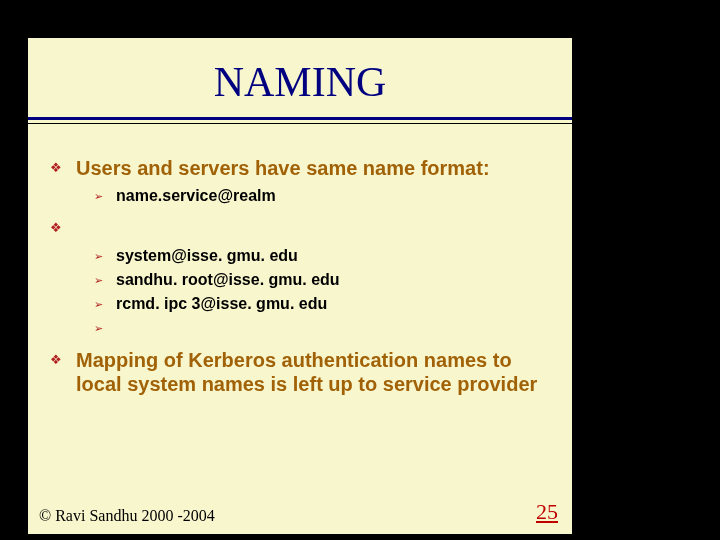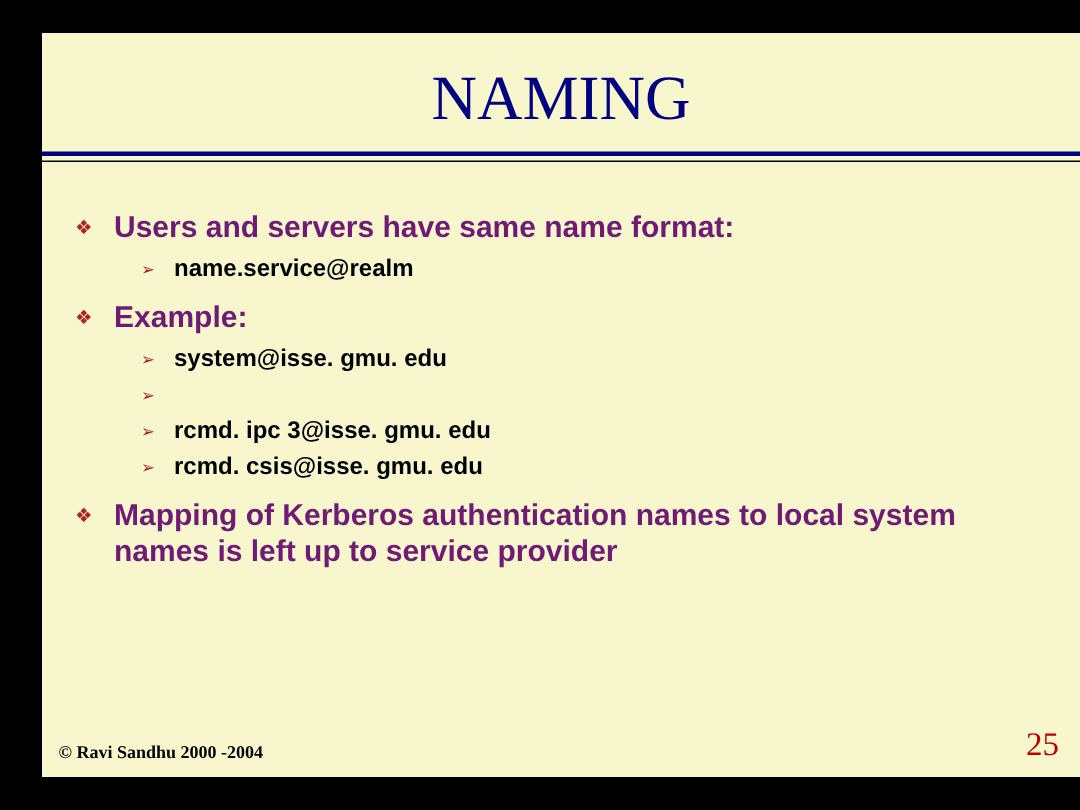--- a/index.html
+++ b/index.html
@@ -7,22 +7,22 @@
     padding: 0;
     width: 720px;
     height: 540px;
     overflow: hidden;
     background: #000000;
     font-family: Arial, Helvetica, sans-serif;
   }
   .slide {
     position: absolute;
     left: 28px;
-    top: 22px;
-    width: 692px;
+    top: 38px;
+    width: 544px;
     height: 496px;
     background: #f8f6cd;
     box-sizing: border-box;
   }
   .title {
     width: 100%;
     text-align: center;
     font-family: "Times New Roman", Times, serif;
     font-size: 42px;
     color: #000080;
@@ -53,21 +53,21 @@
     flex: 0 0 auto;
     width: 26px;
     font-size: 13px;
     line-height: 24px;
     color: #b02020;
     padding-left: 4px;
   }
   .l1 .text {
     font-size: 20px;
     font-weight: 700;
-    color: #701a75;
+    color: #a16207;
     line-height: 24px;
   }
   .l2 {
     display: flex;
     margin-left: 48px;
     margin-bottom: 4px;
   }
   .l2 .bullet {
     flex: 0 0 auto;
     width: 22px;
@@ -85,28 +85,28 @@
     position: absolute;
     bottom: 9px;
     left: 11px;
     right: 14px;
     display: flex;
     justify-content: space-between;
     align-items: flex-end;
   }
   .copyright {
     font-family: "Times New Roman", Times, serif;
-    font-size: 12px;
+    font-size: 16px;
     color: #000000;
-    font-weight: bold;
   }
   .pagenum {
     font-family: "Times New Roman", Times, serif;
     font-size: 22px;
     color: #c00000;
+    text-decoration: underline;
   }
 </style>
 </head>
 <body>
 
 <div class="slide">
 
   <div class="title">NAMING</div>
   <div class="underline"></div>
   <div class="thin-line"></div>
@@ -117,36 +117,35 @@
       <span class="bullet">❖</span>
       <span class="text">Users and servers have same name format:</span>
     </div>
     <div class="l2">
       <span class="bullet">➢</span>
       <span class="text">name.service@realm</span>
     </div>
 
     <div class="l1">
       <span class="bullet">❖</span>
-      <span class="text">Example:</span>
     </div>
     <div class="l2">
       <span class="bullet">➢</span>
       <span class="text">system@isse. gmu. edu</span>
     </div>
     <div class="l2">
       <span class="bullet">➢</span>
+      <span class="text">sandhu. root@isse. gmu. edu</span>
     </div>
     <div class="l2">
       <span class="bullet">➢</span>
       <span class="text">rcmd. ipc 3@isse. gmu. edu</span>
     </div>
     <div class="l2">
       <span class="bullet">➢</span>
-      <span class="text">rcmd. csis@isse. gmu. edu</span>
     </div>
 
     <div class="l1">
       <span class="bullet">❖</span>
       <span class="text">Mapping of Kerberos authentication names to local system names is left up to service provider</span>
     </div>
 
   </div>
 
   <div class="footer">

